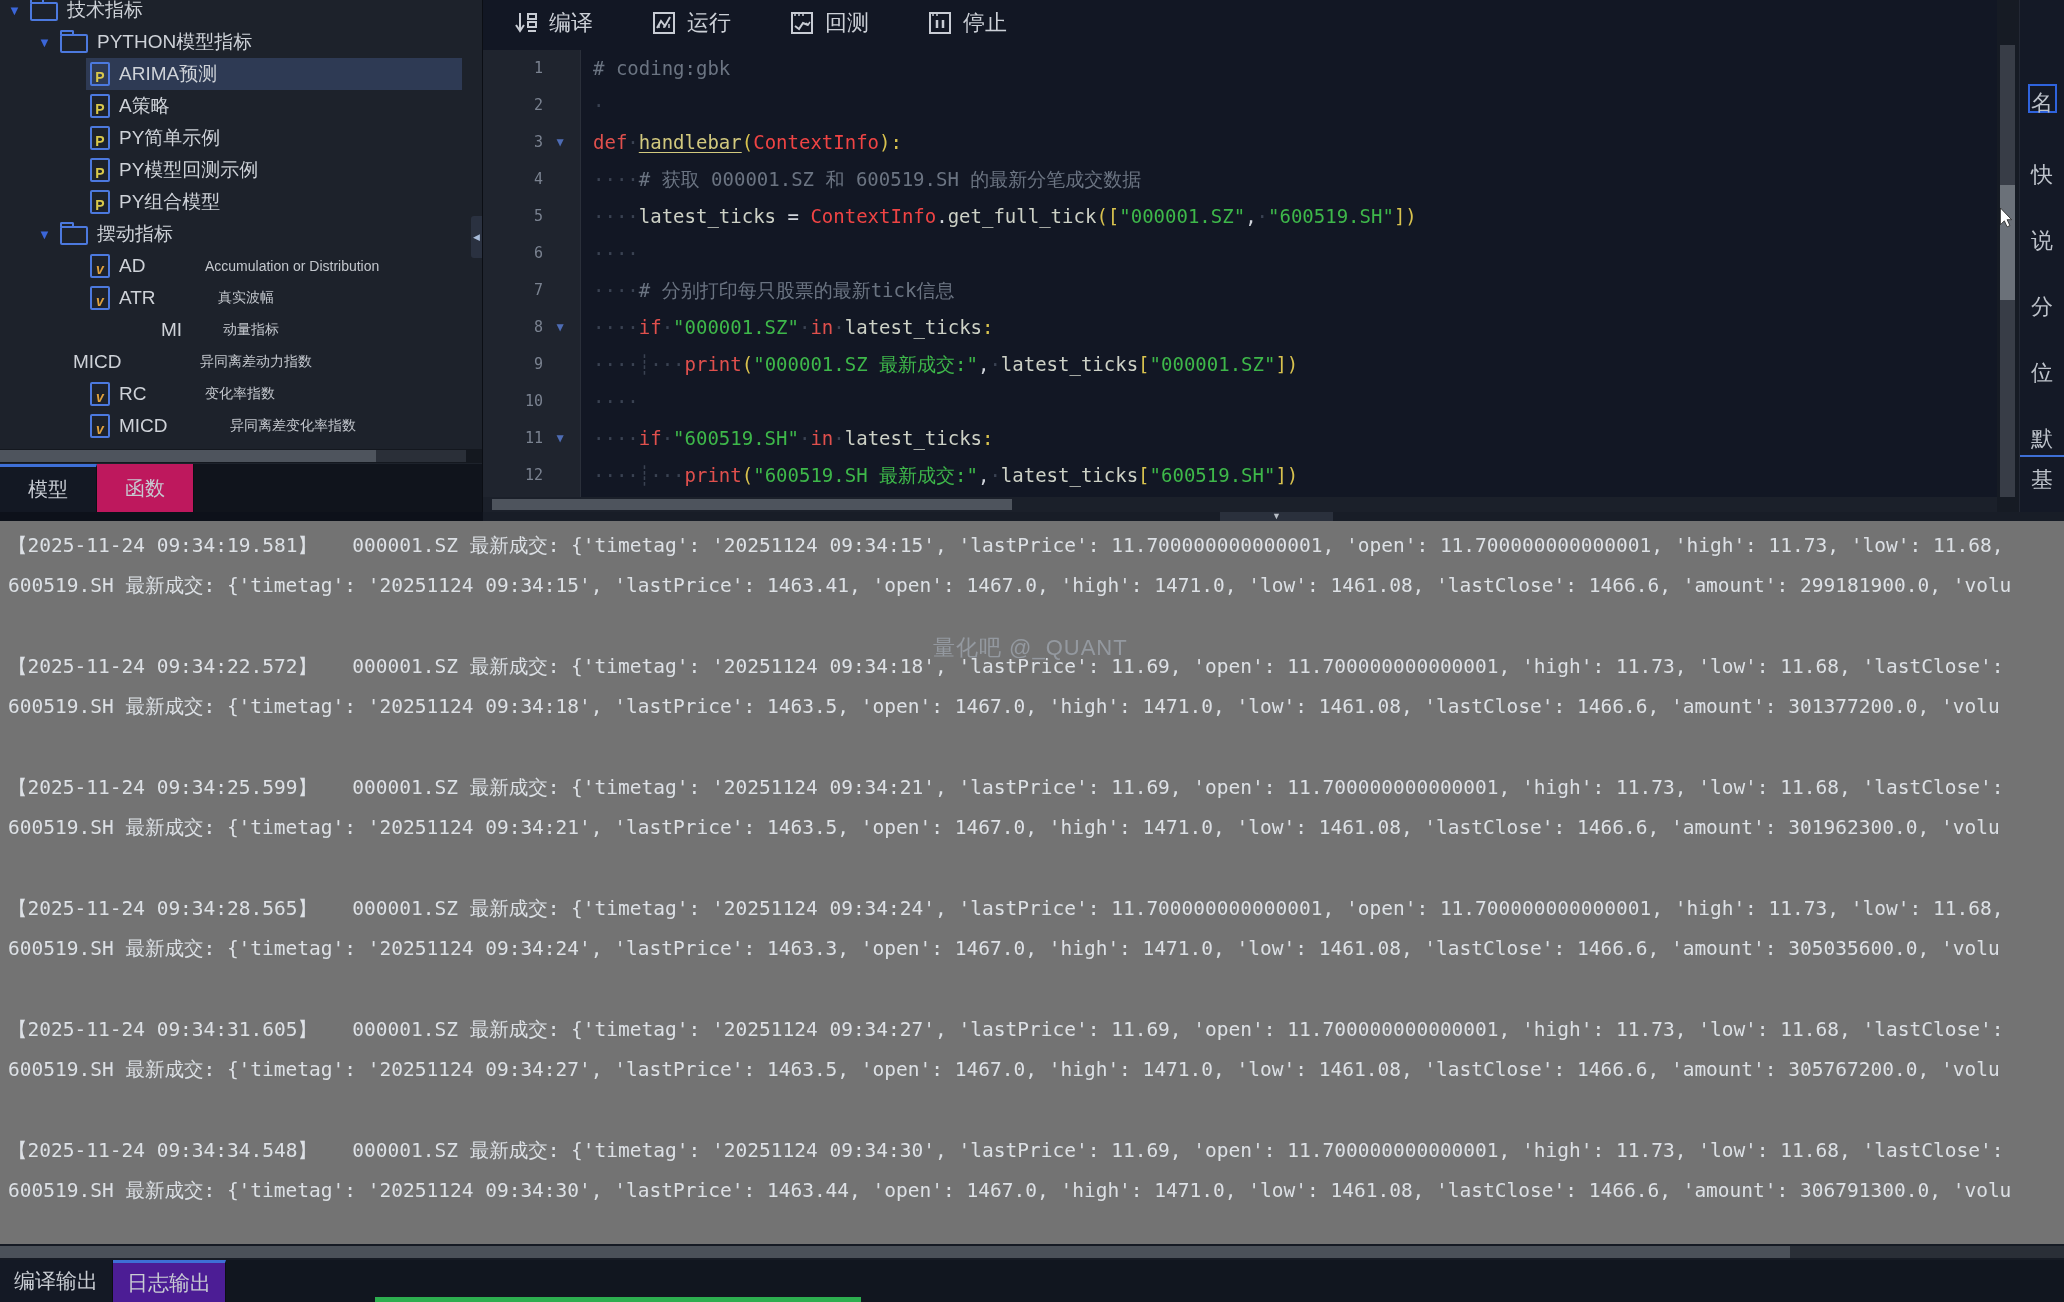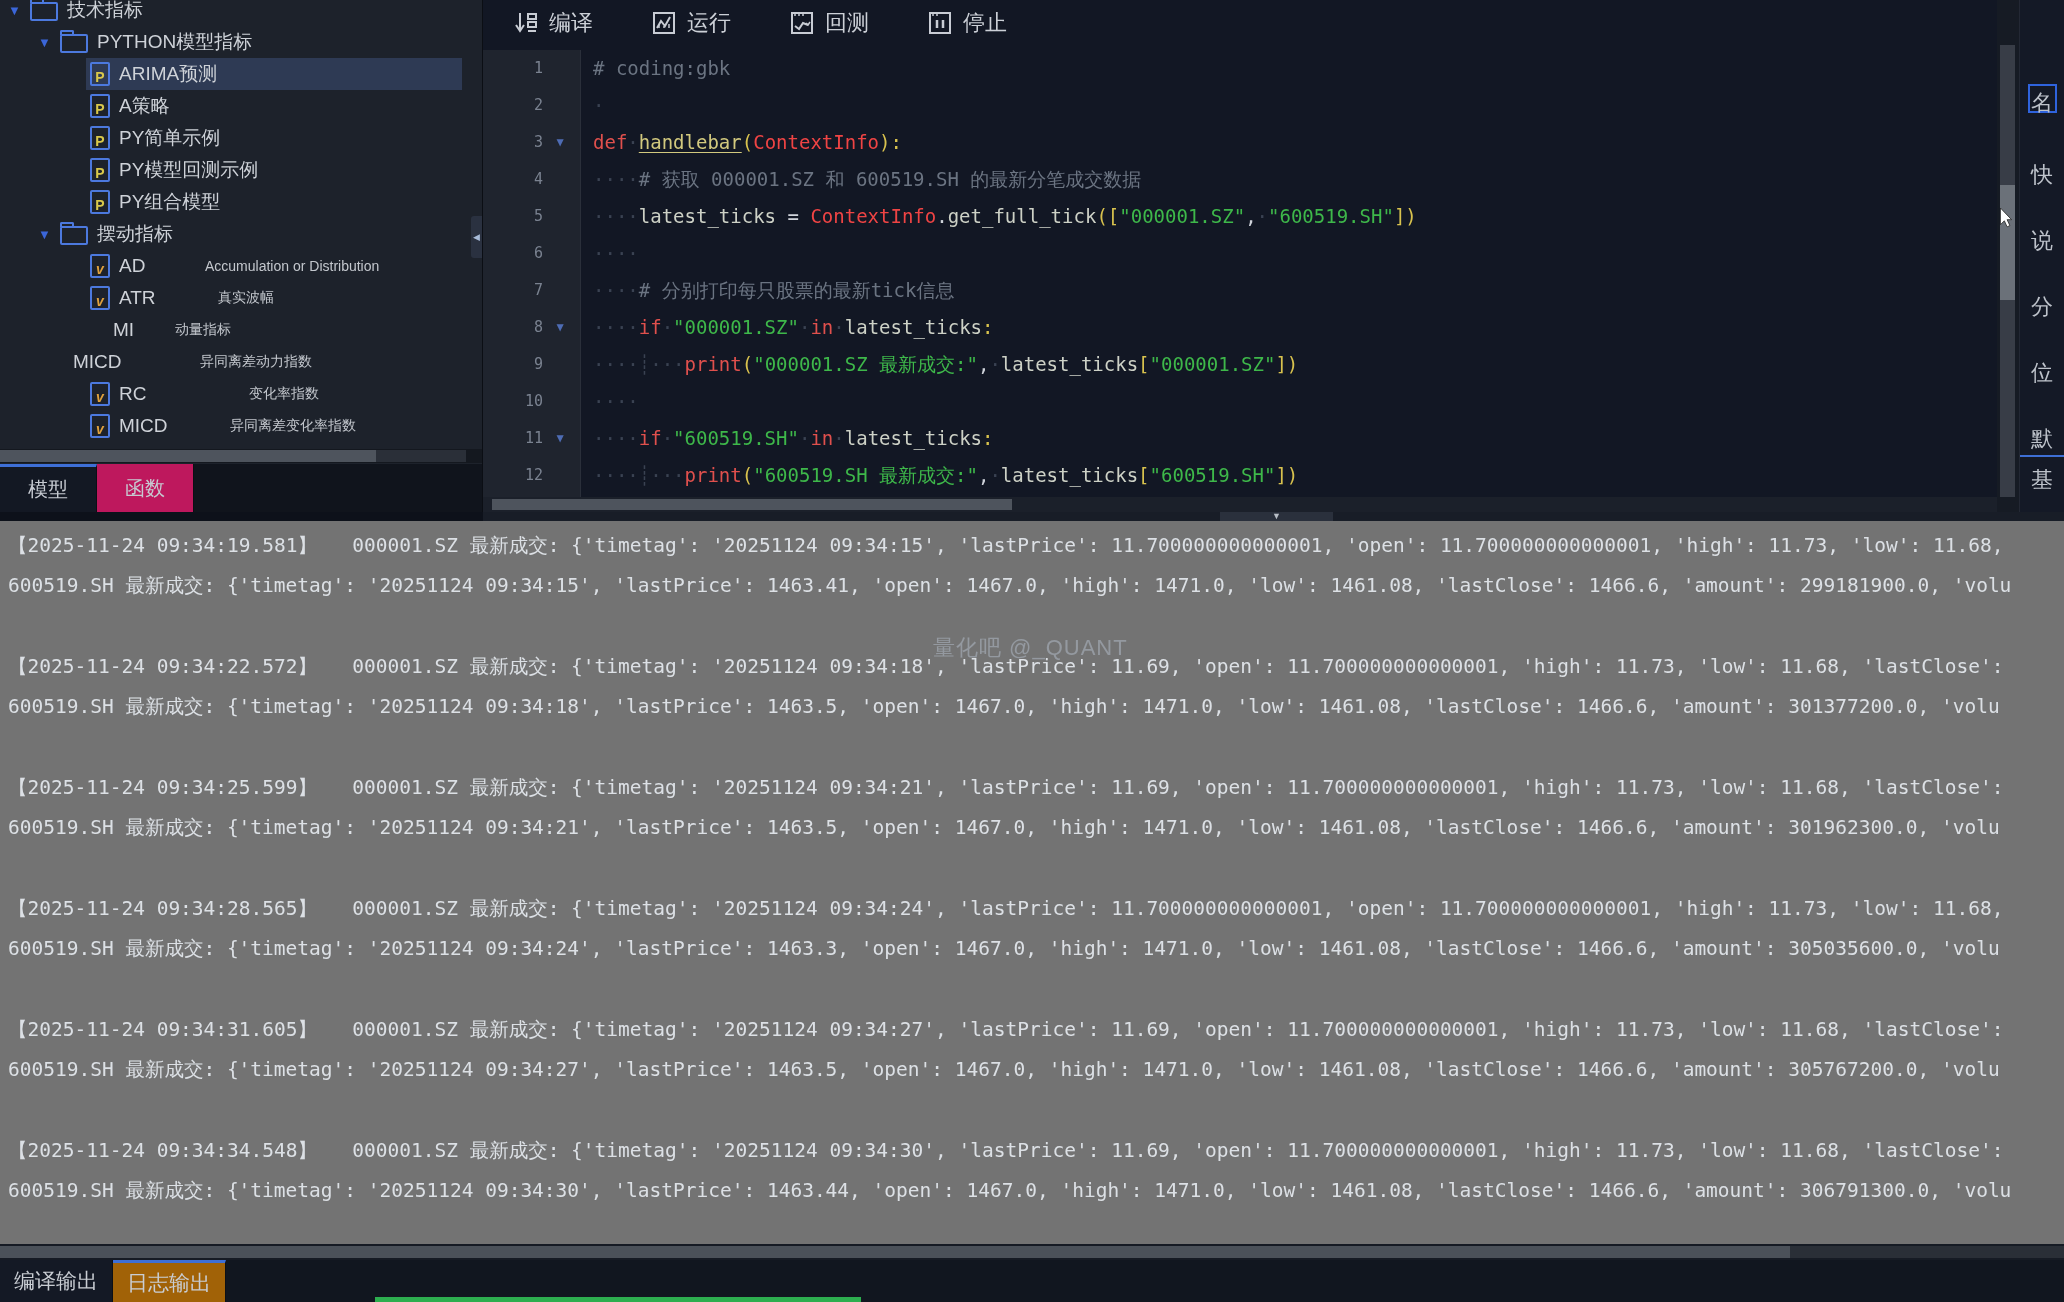--- a/index.html
+++ b/index.html
@@ -71,21 +71,21 @@
   .log-block{margin-bottom:41px;}
   .watermark{position:absolute;left:933px;top:633px;font-size:22px;color:#9aa0a8;opacity:.85;letter-spacing:1px;
              font-family:"Liberation Sans",sans-serif;}
   .log-hsb{position:absolute;top:1244px;left:0;width:2064px;height:16px;background:#161b24;}
   .log-hsb .thumb{position:absolute;left:0;top:2px;height:12px;width:1790px;background:#4b5159;}
   .log-hsb .tail{position:absolute;left:1790px;top:2px;height:12px;right:0;background:#2a2f37;}
   
   .bottom-tabs{position:absolute;top:1260px;left:0;width:2064px;height:42px;background:#11161f;display:flex;}
   .btab{height:100%;box-sizing:border-box;display:flex;align-items:center;justify-content:center;
         font-size:21px;color:#c9cdd3;min-width:106px;padding:0 14px;background:#141925;border-right:1px solid #0c0f15;}
-  .btab.active{background:#a16207;border-top:3px solid #3e6fd6;}
+  .btab.active{background:#4c1d95;border-top:3px solid #3e6fd6;}
   .green-bar{position:absolute;left:375px;top:1297px;width:486px;height:5px;background:#2dae4f;}
 </style>
 </head>
 <body>
 
 <div class="top">
   <div class="tree-panel">
     <div class="tree-rows" id="tree-rows">
         <div class="tree-row" style="padding-left: 8px;">
           <span class="arrow">▼</span>
@@ -132,35 +132,35 @@
           <div class="file-ic v">v</div>
           <span class="tree-name">AD</span>
           <span class="tree-desc" style="left: 205px;">Accumulation or Distribution</span>
         </div>
         <div class="tree-row" style="padding-left: 68px;">
           <span class="spacer"></span>
           <div class="file-ic v">v</div>
           <span class="tree-name">ATR</span>
           <span class="tree-desc" style="left: 218px;">真实波幅</span>
         </div>
-        <div class="tree-row" style="padding-left: 88px;">
+        <div class="tree-row" style="padding-left: 88px; margin-left: 48px;">
           <span class="spacer" style="width: 25px;"></span>
           <span class="tree-name">MI</span>
           <span class="tree-desc" style="left: 175px;">动量指标</span>
         </div>
         <div class="tree-row" style="padding-left: 48px;">
           <span class="spacer" style="width: 25px;"></span>
           <span class="tree-name">MICD</span>
           <span class="tree-desc" style="left: 200px;">异同离差动力指数</span>
         </div>
         <div class="tree-row" style="padding-left: 68px;">
           <span class="spacer"></span>
           <div class="file-ic v">v</div>
           <span class="tree-name">RC</span>
-          <span class="tree-desc" style="left: 205px; margin-left: 44px;">变化率指数</span>
+          <span class="tree-desc" style="left: 205px;">变化率指数</span>
         </div>
         <div class="tree-row" style="padding-left: 68px;">
           <span class="spacer"></span>
           <div class="file-ic v">v</div>
           <span class="tree-name">MICD</span>
           <span class="tree-desc" style="left: 230px; text-align: center;">异同离差变化率指数</span>
         </div>
       </div>
     <div class="tree-hsb">
       <div class="thumb"></div>

